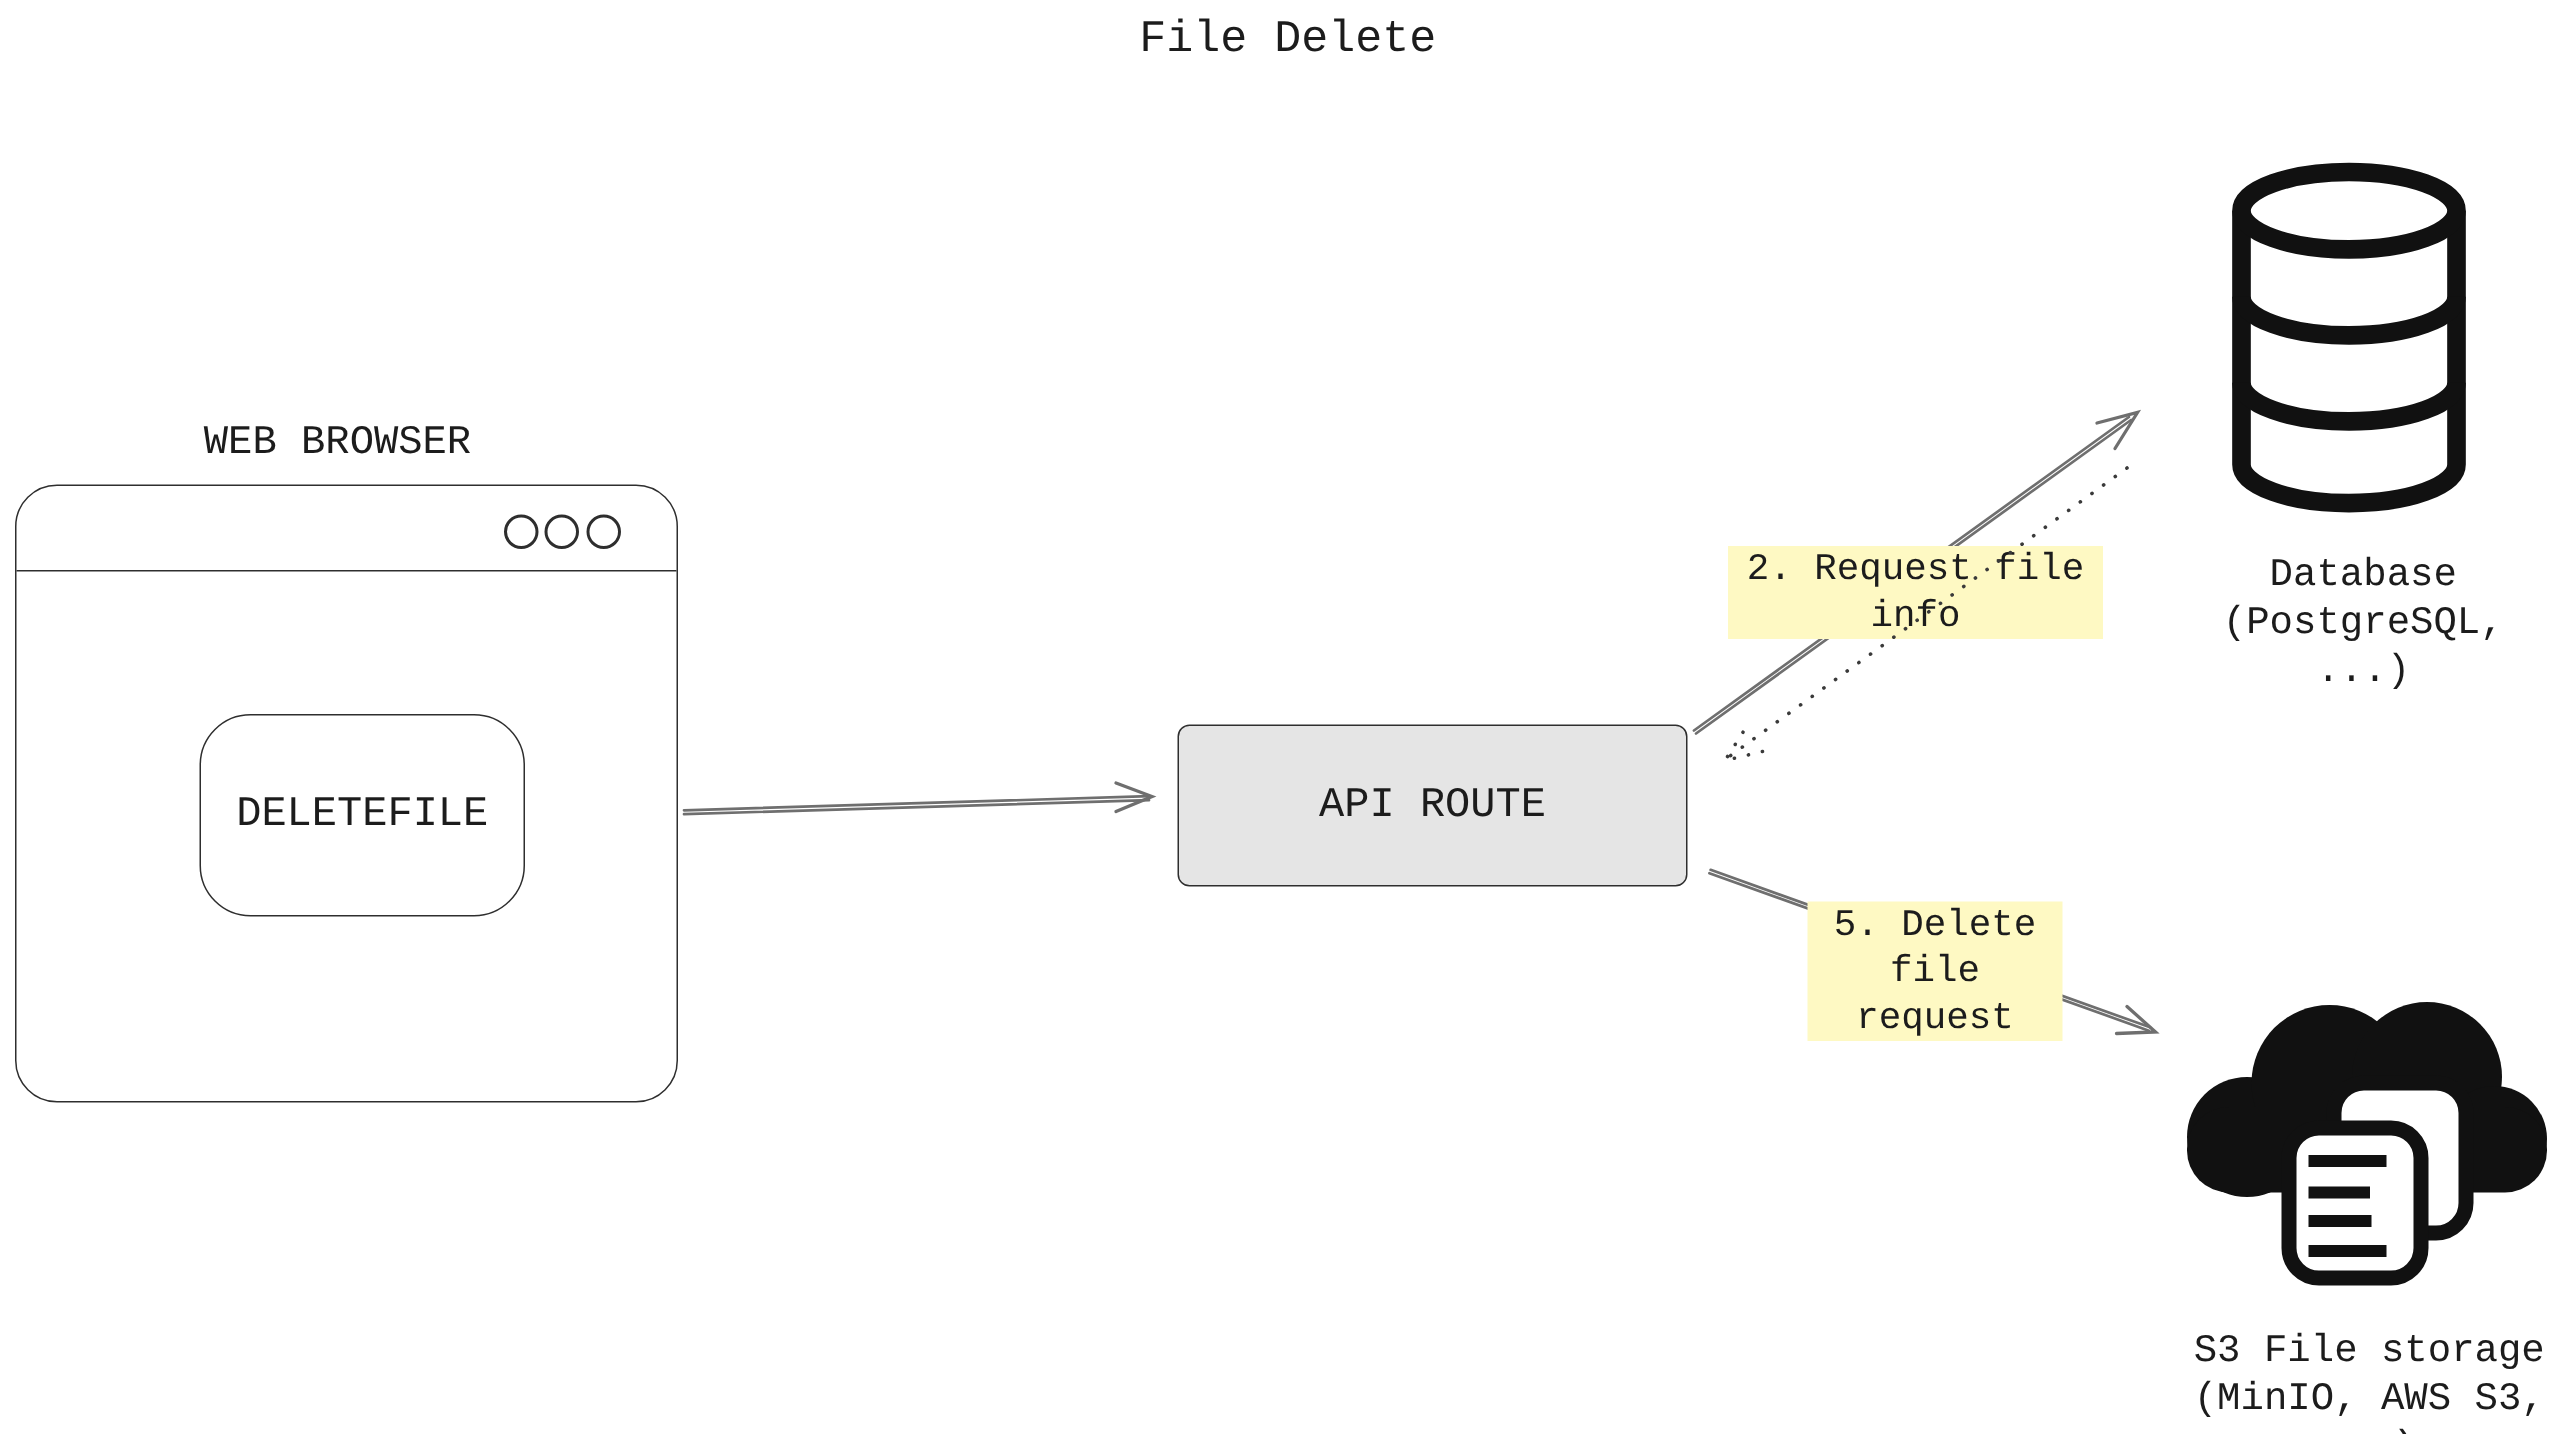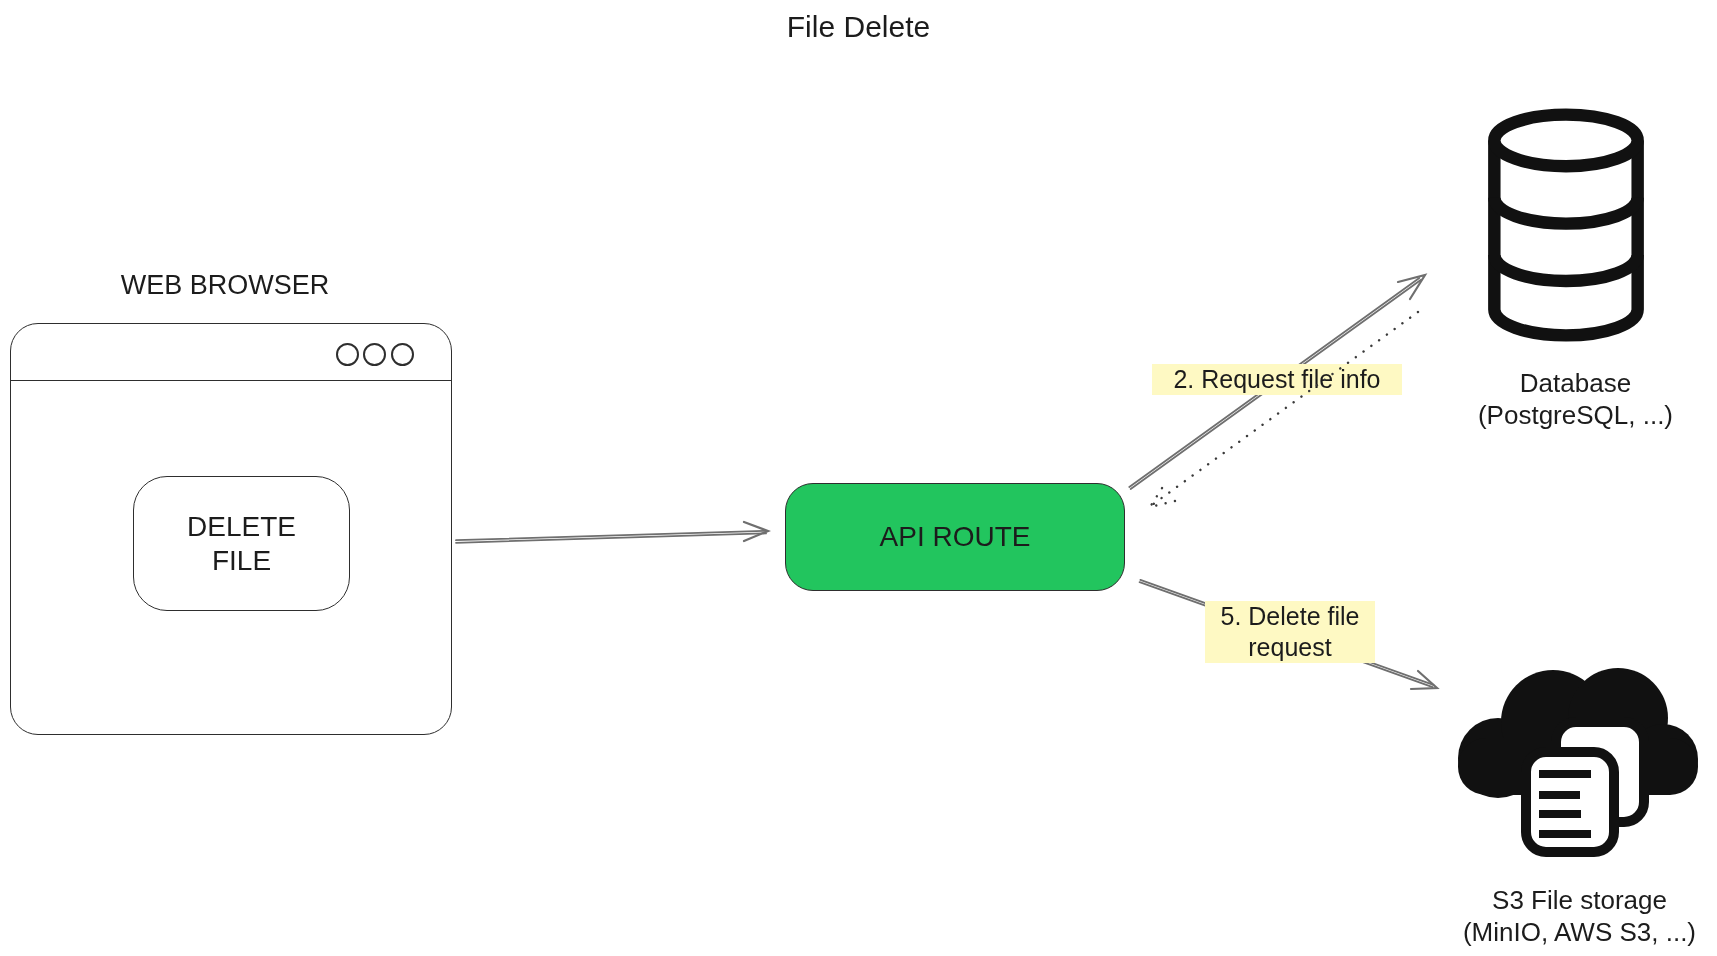--- a/index.html
+++ b/index.html
@@ -1,56 +1,56 @@
 <!DOCTYPE html>
 <html><head>
 <meta charset="utf-8">
 <style>
   html, body { margin: 0; padding: 0; background: #ffffff; }
   .canvas {
     position: relative;
     width: 1717px;
     height: 956px;
     background: #ffffff;
-    font-family: Liberation Sans, sans-serif;
+    font-family: Liberation Mono, monospace;
     color: #1c1c1c;
     overflow: hidden;
   }
   .txt { position: absolute; text-align: center; color: #1c1c1c; }
 
   .diagram-title { left: 0; top: 10px; width: 1717px; font-size: 30px; }
 
-  .browser-label { left: 105px; top: 270px; width: 240px; font-size: 27px; }
+  .browser-label { left: 105px; top: 281px; width: 240px; font-size: 27px; }
 
   .browser {
     position: absolute; left: 10px; top: 323px; width: 442px; height: 412px;
     border: 1.7px solid #2e2e2e; border-radius: 28px; background: #ffffff;
     box-sizing: border-box; z-index: 1;
   }
   .titlebar {
     position: absolute; left: 0; top: 0; width: 100%; height: 57px;
     border-bottom: 1.7px solid #2e2e2e; box-sizing: border-box;
   }
   .win-dot {
     position: absolute; top: 19px; width: 23px; height: 23px;
     border: 2px solid #2e2e2e; border-radius: 50%; box-sizing: border-box;
     background: #ffffff;
   }
   .win-dot.d1 { left: 325px; } .win-dot.d2 { left: 352px; } .win-dot.d3 { left: 380px; }
 
   .delete-btn {
     position: absolute; left: 122px; top: 152px; width: 215px; height: 133px;
     border: 1.7px solid #2e2e2e; border-radius: 34px; background: #ffffff;
-    display: flex; flex-direction: column; align-items: center; justify-content: center;
+    display: flex; flex-direction: row; align-items: center; justify-content: center;
     font-size: 28px; line-height: 34px; text-align: center;
   }
 
   .api-box {
     position: absolute; left: 785px; top: 483px; width: 340px; height: 108px;
-    border: 1.7px solid #2e2e2e; border-radius: 28px; background: #22c55e;
+    border: 1.7px solid #2e2e2e; border-radius: 8px; background: #e5e5e5;
     display: flex; align-items: center; justify-content: center;
     font-size: 28px; box-sizing: border-box; z-index: 1;
   }
 
   .arrow-layer { position: absolute; left: 0; top: 0; z-index: 2; }
   .dotted-layer { position: absolute; left: 0; top: 0; z-index: 4; }
 
   .flow-label {
     position: absolute; background: #fef9c3; text-align: center;
     font-size: 25px; line-height: 31px; z-index: 3;

